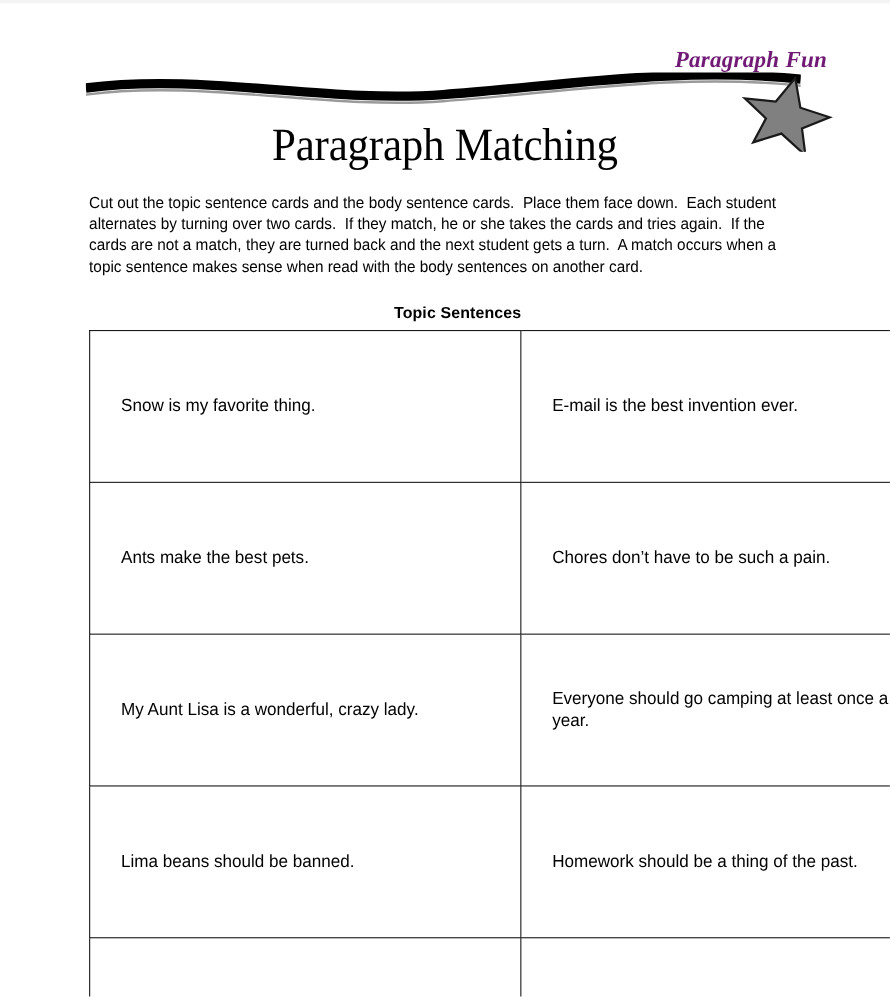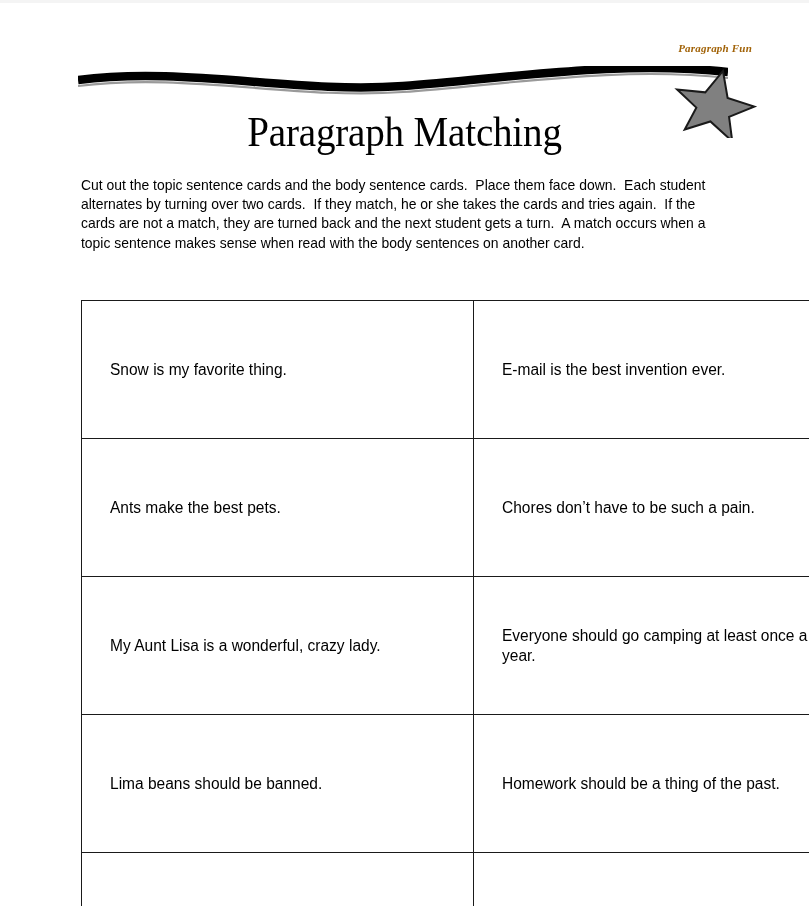--- a/index.html
+++ b/index.html
@@ -32,23 +32,23 @@
   }
 
   
   .running-head {
     position: absolute;
     top: 42px;
     right: 57px;
     font-family: "Liberation Serif", serif;
     font-style: italic;
     font-weight: bold;
-    font-size: 11px;
+    font-size: 21px;
     letter-spacing: 0.2px;
-    color: #a16207;
+    color: #701a75;
     white-space: nowrap;
   }
 
   
   .wave-wrap {
     position: absolute;
     top: 66px;
     left: 78px;
     width: 650px;
     height: 40px;
@@ -158,20 +158,21 @@
       <g transform="rotate(14 43 35)">
         <polygon points="43,2 54,27 82,29 60,45 69,68 43,54 20,68 26,44 3,31 31,27" fill="#808080" stroke="#1a1a1a" stroke-width="2" stroke-linejoin="miter"></polygon>
       </g>
     </svg>
   </div>
 
   <div class="title">Paragraph Matching</div>
 
   <div class="instructions">Cut out the topic sentence cards and the body sentence cards.  Place them face down.  Each student alternates by turning over two cards.  If they match, he or she takes the cards and tries again.  If the cards are not a match, they are turned back and the next student gets a turn.  A match occurs when a topic sentence makes sense when read with the body sentences on another card.</div>
 
+  <div class="section-heading">Topic Sentences</div>
 
   <table class="card-table">
     <tbody>
       <tr>
         <td>
           <span class="cell-text">Snow is my favorite thing.</span>
         </td>
         <td>
           <span class="cell-text">E-mail is the best invention ever.</span>
         </td>

